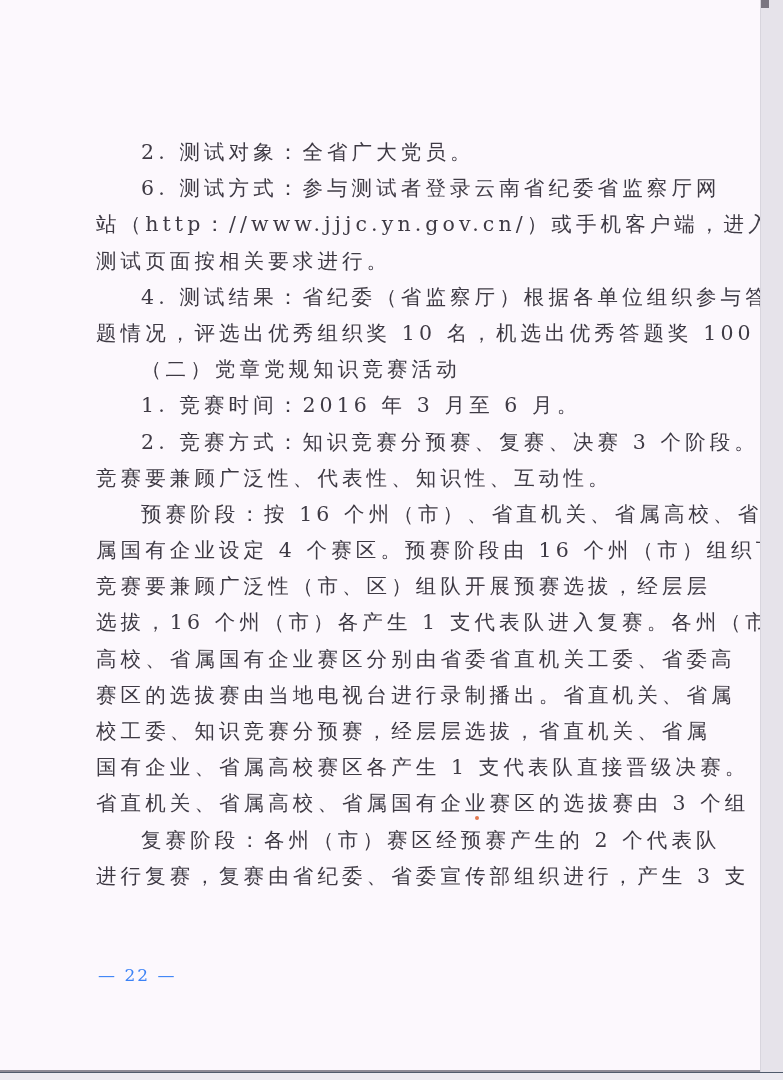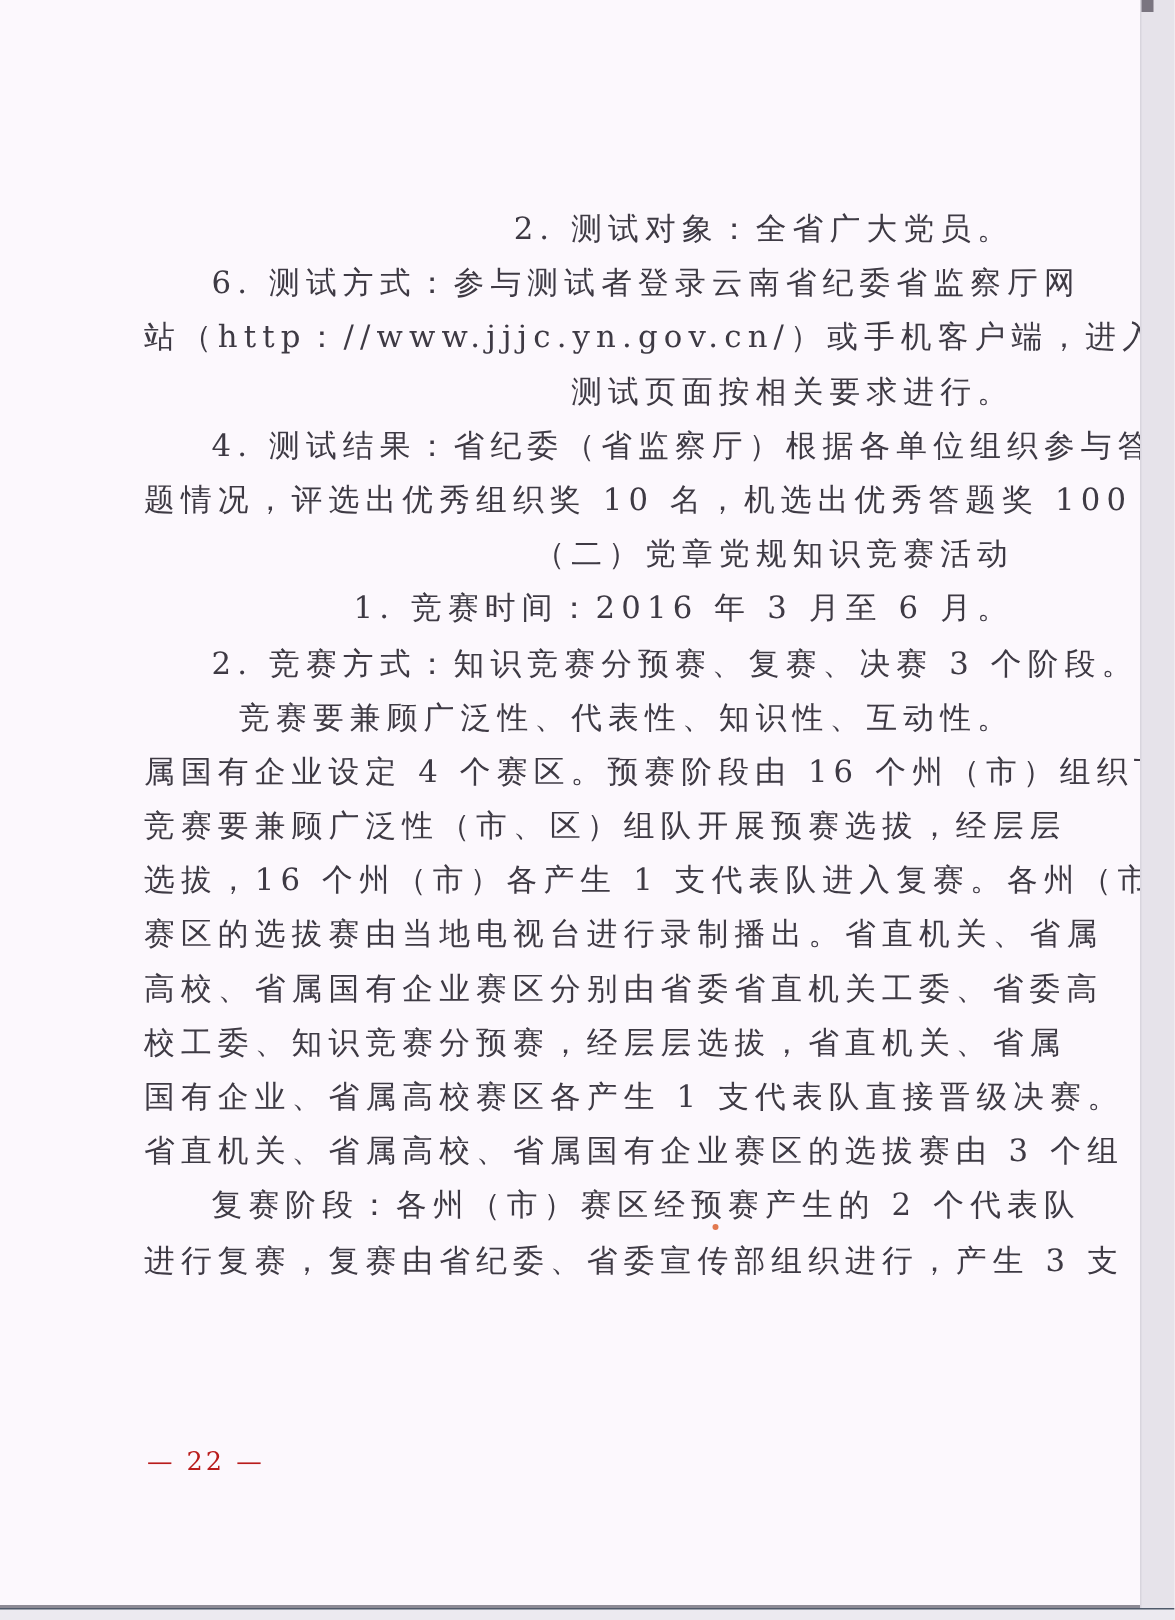--- a/index.html
+++ b/index.html
@@ -55,32 +55,31 @@
       width: 580px;
       font-family: "DejaVu Serif", "Liberation Serif", serif;
       color: #3e3a44;
       font-size: 20.5px;
     }
     .line {
       height: 36.2px;
       line-height: 36.2px;
       white-space: nowrap;
       letter-spacing: 4.1px;
-      text-align: right;
     }
     .line.indent {
       padding-left: 45px;
     }
     .page-number {
       position: absolute;
       left: 98px;
       top: 965px;
       font-family: "DejaVu Serif", "Liberation Serif", serif;
       font-size: 17px;
-      color: #b91c1c;
+      color: #3b82f6;
       letter-spacing: 2px;
     }
     .red-dot {
       position: absolute;
       left: 475px;
       top: 816px;
       width: 4px;
       height: 4px;
       border-radius: 50%;
       background: #e2784f;
@@ -94,25 +93,26 @@
     <div class="line indent">2. 测试对象：全省广大党员。</div>
     <div class="line indent">6. 测试方式：参与测试者登录云南省纪委省监察厅网</div>
     <div class="line">站（http：//www.jjjc.yn.gov.cn/）或手机客户端，进入</div>
     <div class="line">测试页面按相关要求进行。</div>
     <div class="line indent">4. 测试结果：省纪委（省监察厅）根据各单位组织参与答</div>
     <div class="line">题情况，评选出优秀组织奖 10 名，机选出优秀答题奖 100 名。</div>
     <div class="line indent">（二）党章党规知识竞赛活动</div>
     <div class="line indent">1. 竞赛时间：2016 年 3 月至 6 月。</div>
     <div class="line indent">2. 竞赛方式：知识竞赛分预赛、复赛、决赛 3 个阶段。</div>
     <div class="line">竞赛要兼顾广泛性、代表性、知识性、互动性。</div>
+    <div class="line indent">预赛阶段：按 16 个州（市）、省直机关、省属高校、省</div>
     <div class="line">属国有企业设定 4 个赛区。预赛阶段由 16 个州（市）组织下</div>
     <div class="line">竞赛要兼顾广泛性（市、区）组队开展预赛选拔，经层层</div>
     <div class="line">选拔，16 个州（市）各产生 1 支代表队进入复赛。各州（市）</div>
+    <div class="line">高校、省属国有企业赛区分别由省委省直机关工委、省委高</div>
     <div class="line">赛区的选拔赛由当地电视台进行录制播出。省直机关、省属</div>
-    <div class="line">高校、省属国有企业赛区分别由省委省直机关工委、省委高</div>
     <div class="line">校工委、知识竞赛分预赛，经层层选拔，省直机关、省属</div>
     <div class="line">国有企业、省属高校赛区各产生 1 支代表队直接晋级决赛。</div>
     <div class="line">省直机关、省属高校、省属国有企业赛区的选拔赛由 3 个组</div>
     <div class="line indent">复赛阶段：各州（市）赛区经预赛产生的 2 个代表队</div>
     <div class="line">进行复赛，复赛由省纪委、省委宣传部组织进行，产生 3 支</div>
   </div>
 
   <div class="red-dot"></div>
 
   <div class="page-number">— 22 —</div>

